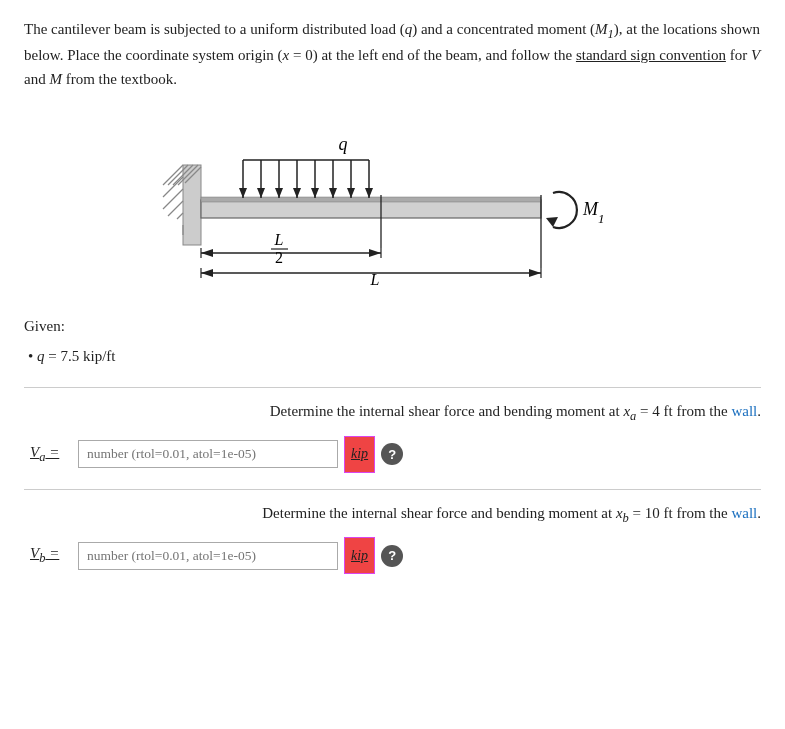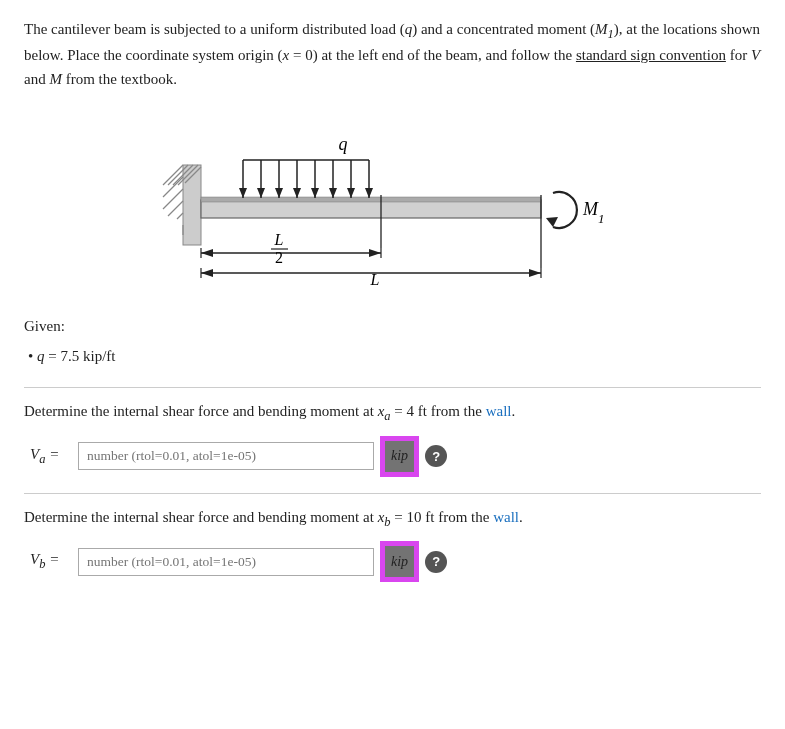--- a/index.html
+++ b/index.html
@@ -47,51 +47,53 @@
     hr.divider {
       border: none;
       border-top: 1px solid #ccc;
       margin: 12px 0;
     }
     
     .question-text {
       font-size: 15px;
       margin-bottom: 10px;
       line-height: 1.5;
+      text-align: right;
     }
     .question-text .highlight {
       color: #1a6fbf;
     }
     
     .input-table {
       border-collapse: collapse;
       margin-bottom: 16px;
     }
     .input-table td {
       padding: 4px 6px;
       vertical-align: middle;
+      text-decoration: underline;
     }
     .label-cell {
       font-style: italic;
       white-space: nowrap;
       padding-right: 8px;
       min-width: 48px;
     }
     .input-cell input {
-      width: 296px;
+      width: 260px;
       border: 1px solid #aaa;
       padding: 5px 8px;
       font-size: 13.5px;
       color: #888;
       font-family: Georgia, serif;
       outline: none;
     }
     .unit-cell {
-      background: #737373;
-      border: 5px solid #d946ef;
+      background: #ef4444;
+      border: 1px solid #d946ef;
       padding: 5px 10px;
       font-size: 14px;
       white-space: nowrap;
       font-style: italic;
     }
     .help-cell {
       padding-left: 6px;
     }
     .help-btn {
       display: inline-flex;

